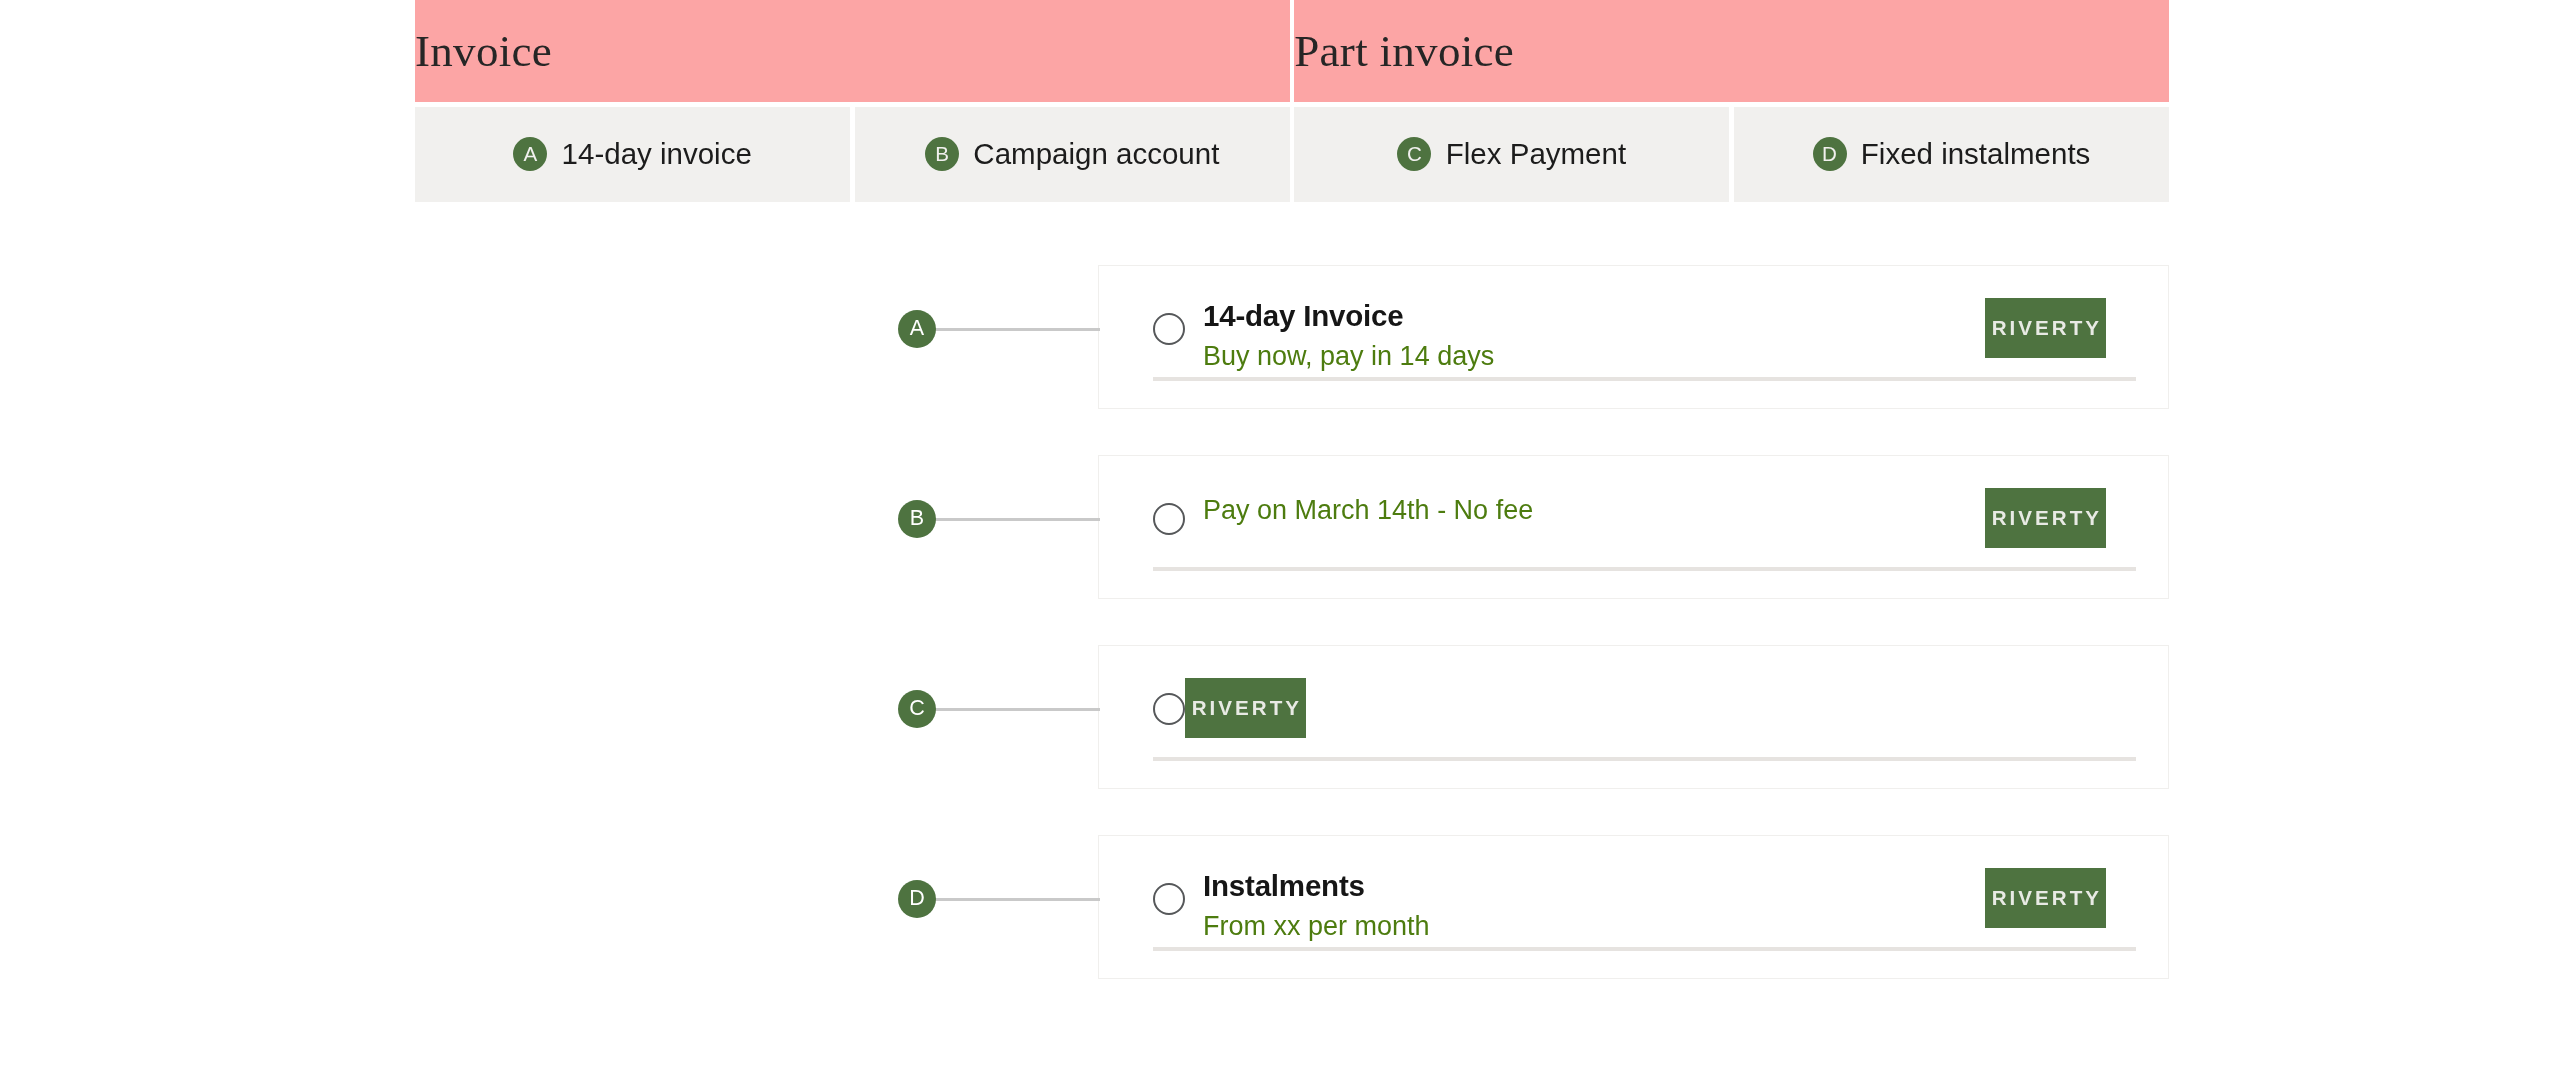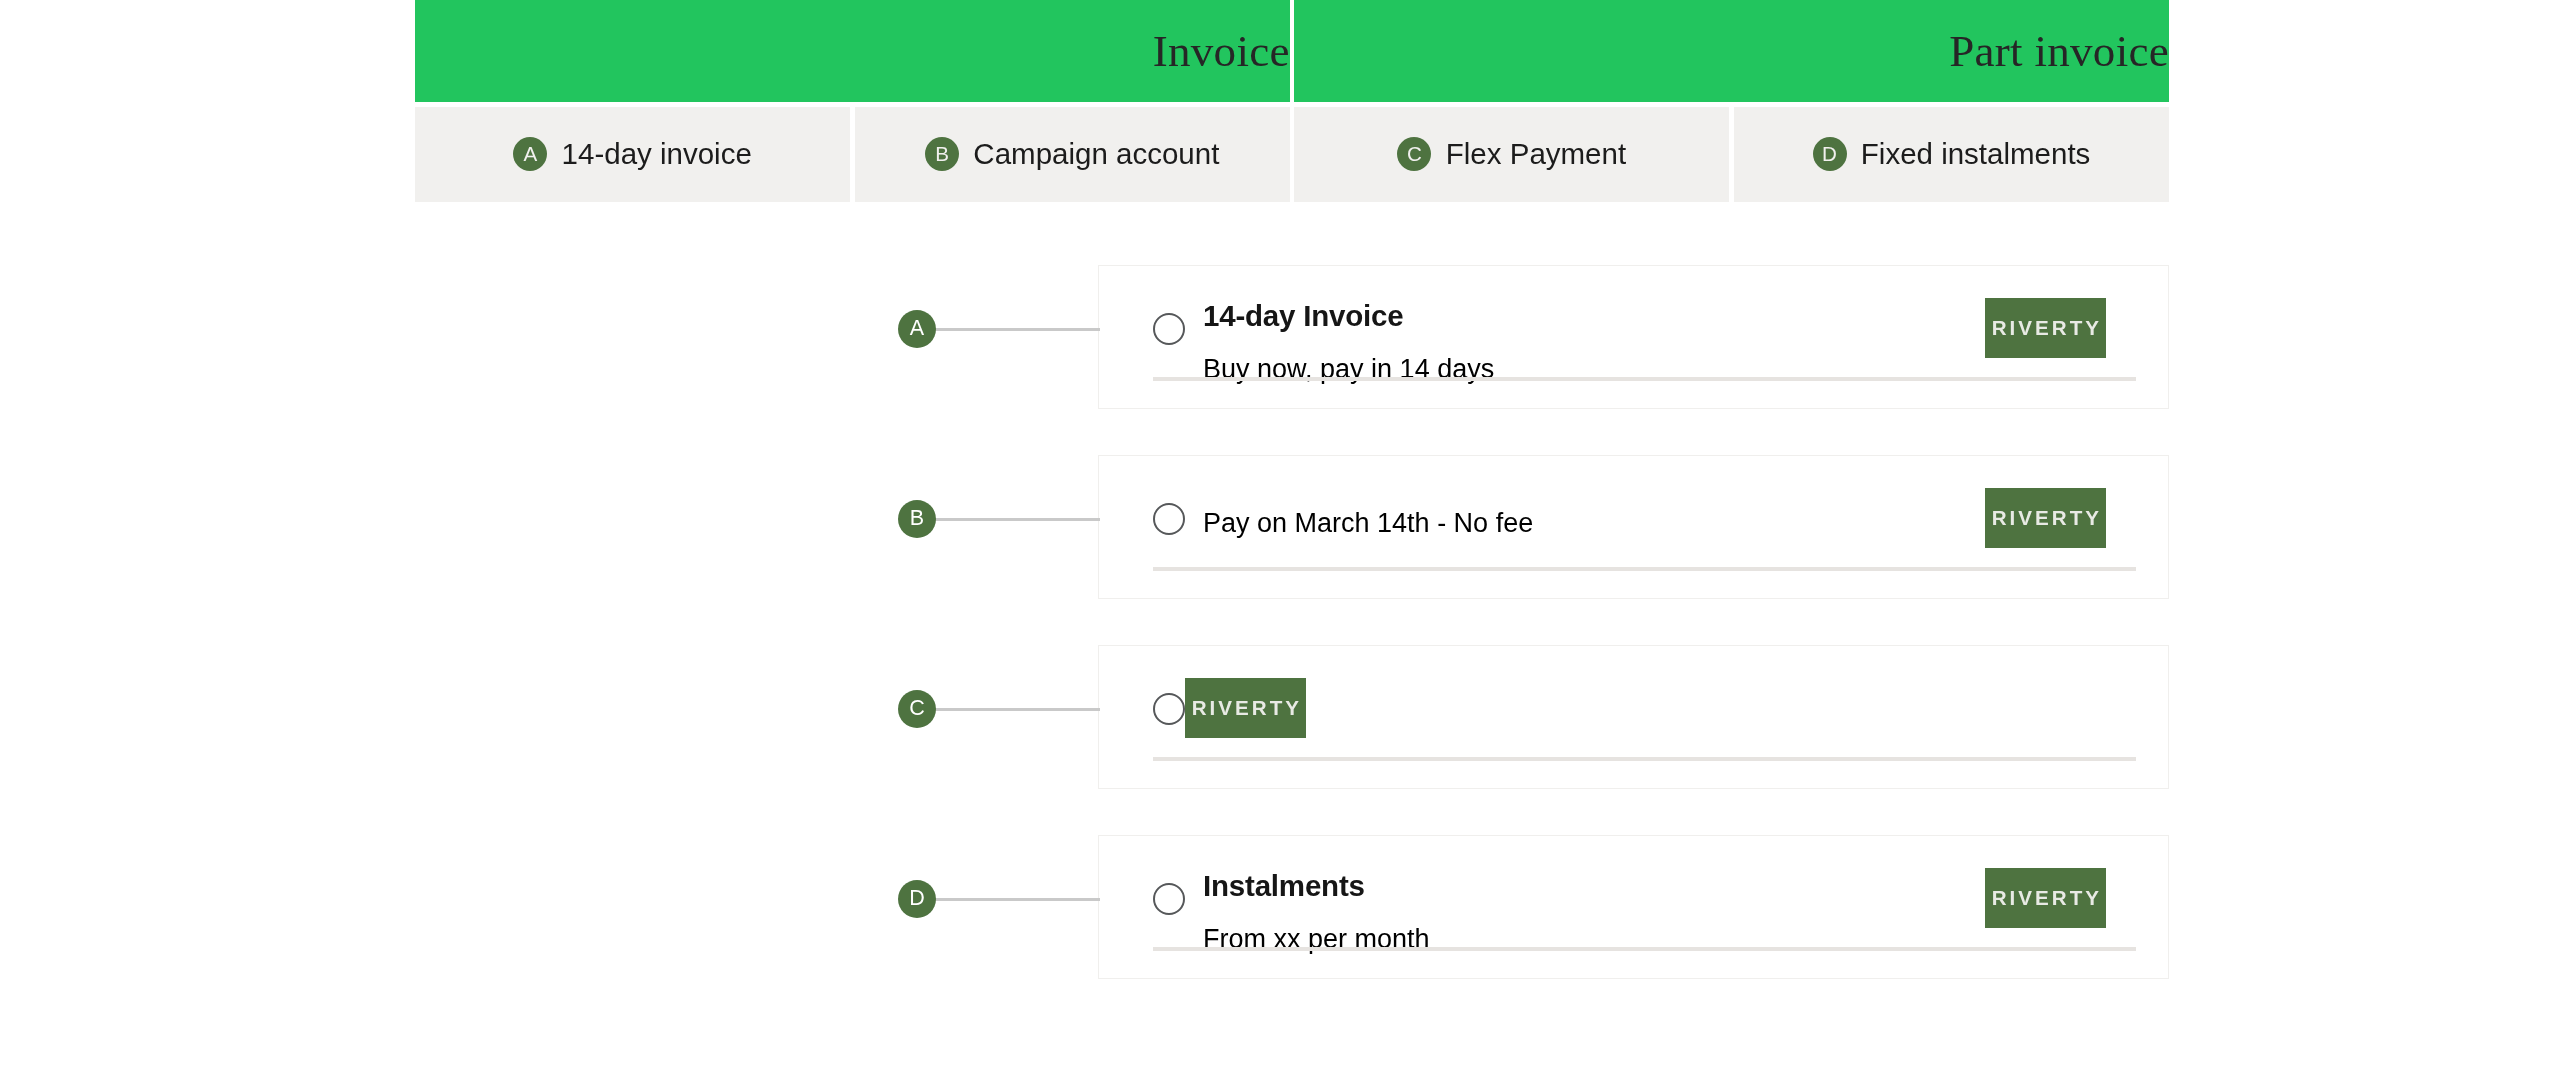--- a/index.html
+++ b/index.html
@@ -21,24 +21,24 @@
     left: 415px;
     top: 0px;
     width: 1754px;
   }
   .header-title-row {
     display: flex;
     gap: 4.5px;
     height: 102px;
   }
   .header-title-cell {
-    background: #22c55e;
-    display: flex;
-    align-items: center;
-    justify-content: flex-end;
+    background: #fca5a5;
+    display: flex;
+    align-items: center;
+    justify-content: flex-start;
     flex: 1 1 0;
   }
   .header-title-cell .title-text {
     font-family: "Liberation Serif", serif;
     font-size: 45px;
     font-weight: 400;
     color: #262626;
     letter-spacing: 0.3px;
   }
 
@@ -155,23 +155,23 @@
   .card-title {
     font-size: 29.5px;
     font-weight: bold;
     color: #161616;
     line-height: 1.22;
     letter-spacing: -0.2px;
   }
   .card-subtitle {
     font-size: 27px;
     font-weight: 400;
-    color: #000000;
+    color: #4d7c0f;
     line-height: 1.25;
-    margin-top: 19px;
+    margin-top: 6px;
   }
   .brand-logo {
     width: 121px;
     height: 60px;
     background: #4e7340;
     flex: none;
     margin-top: 32px;
     margin-right: 62px;
     display: flex;
     align-items: center;

